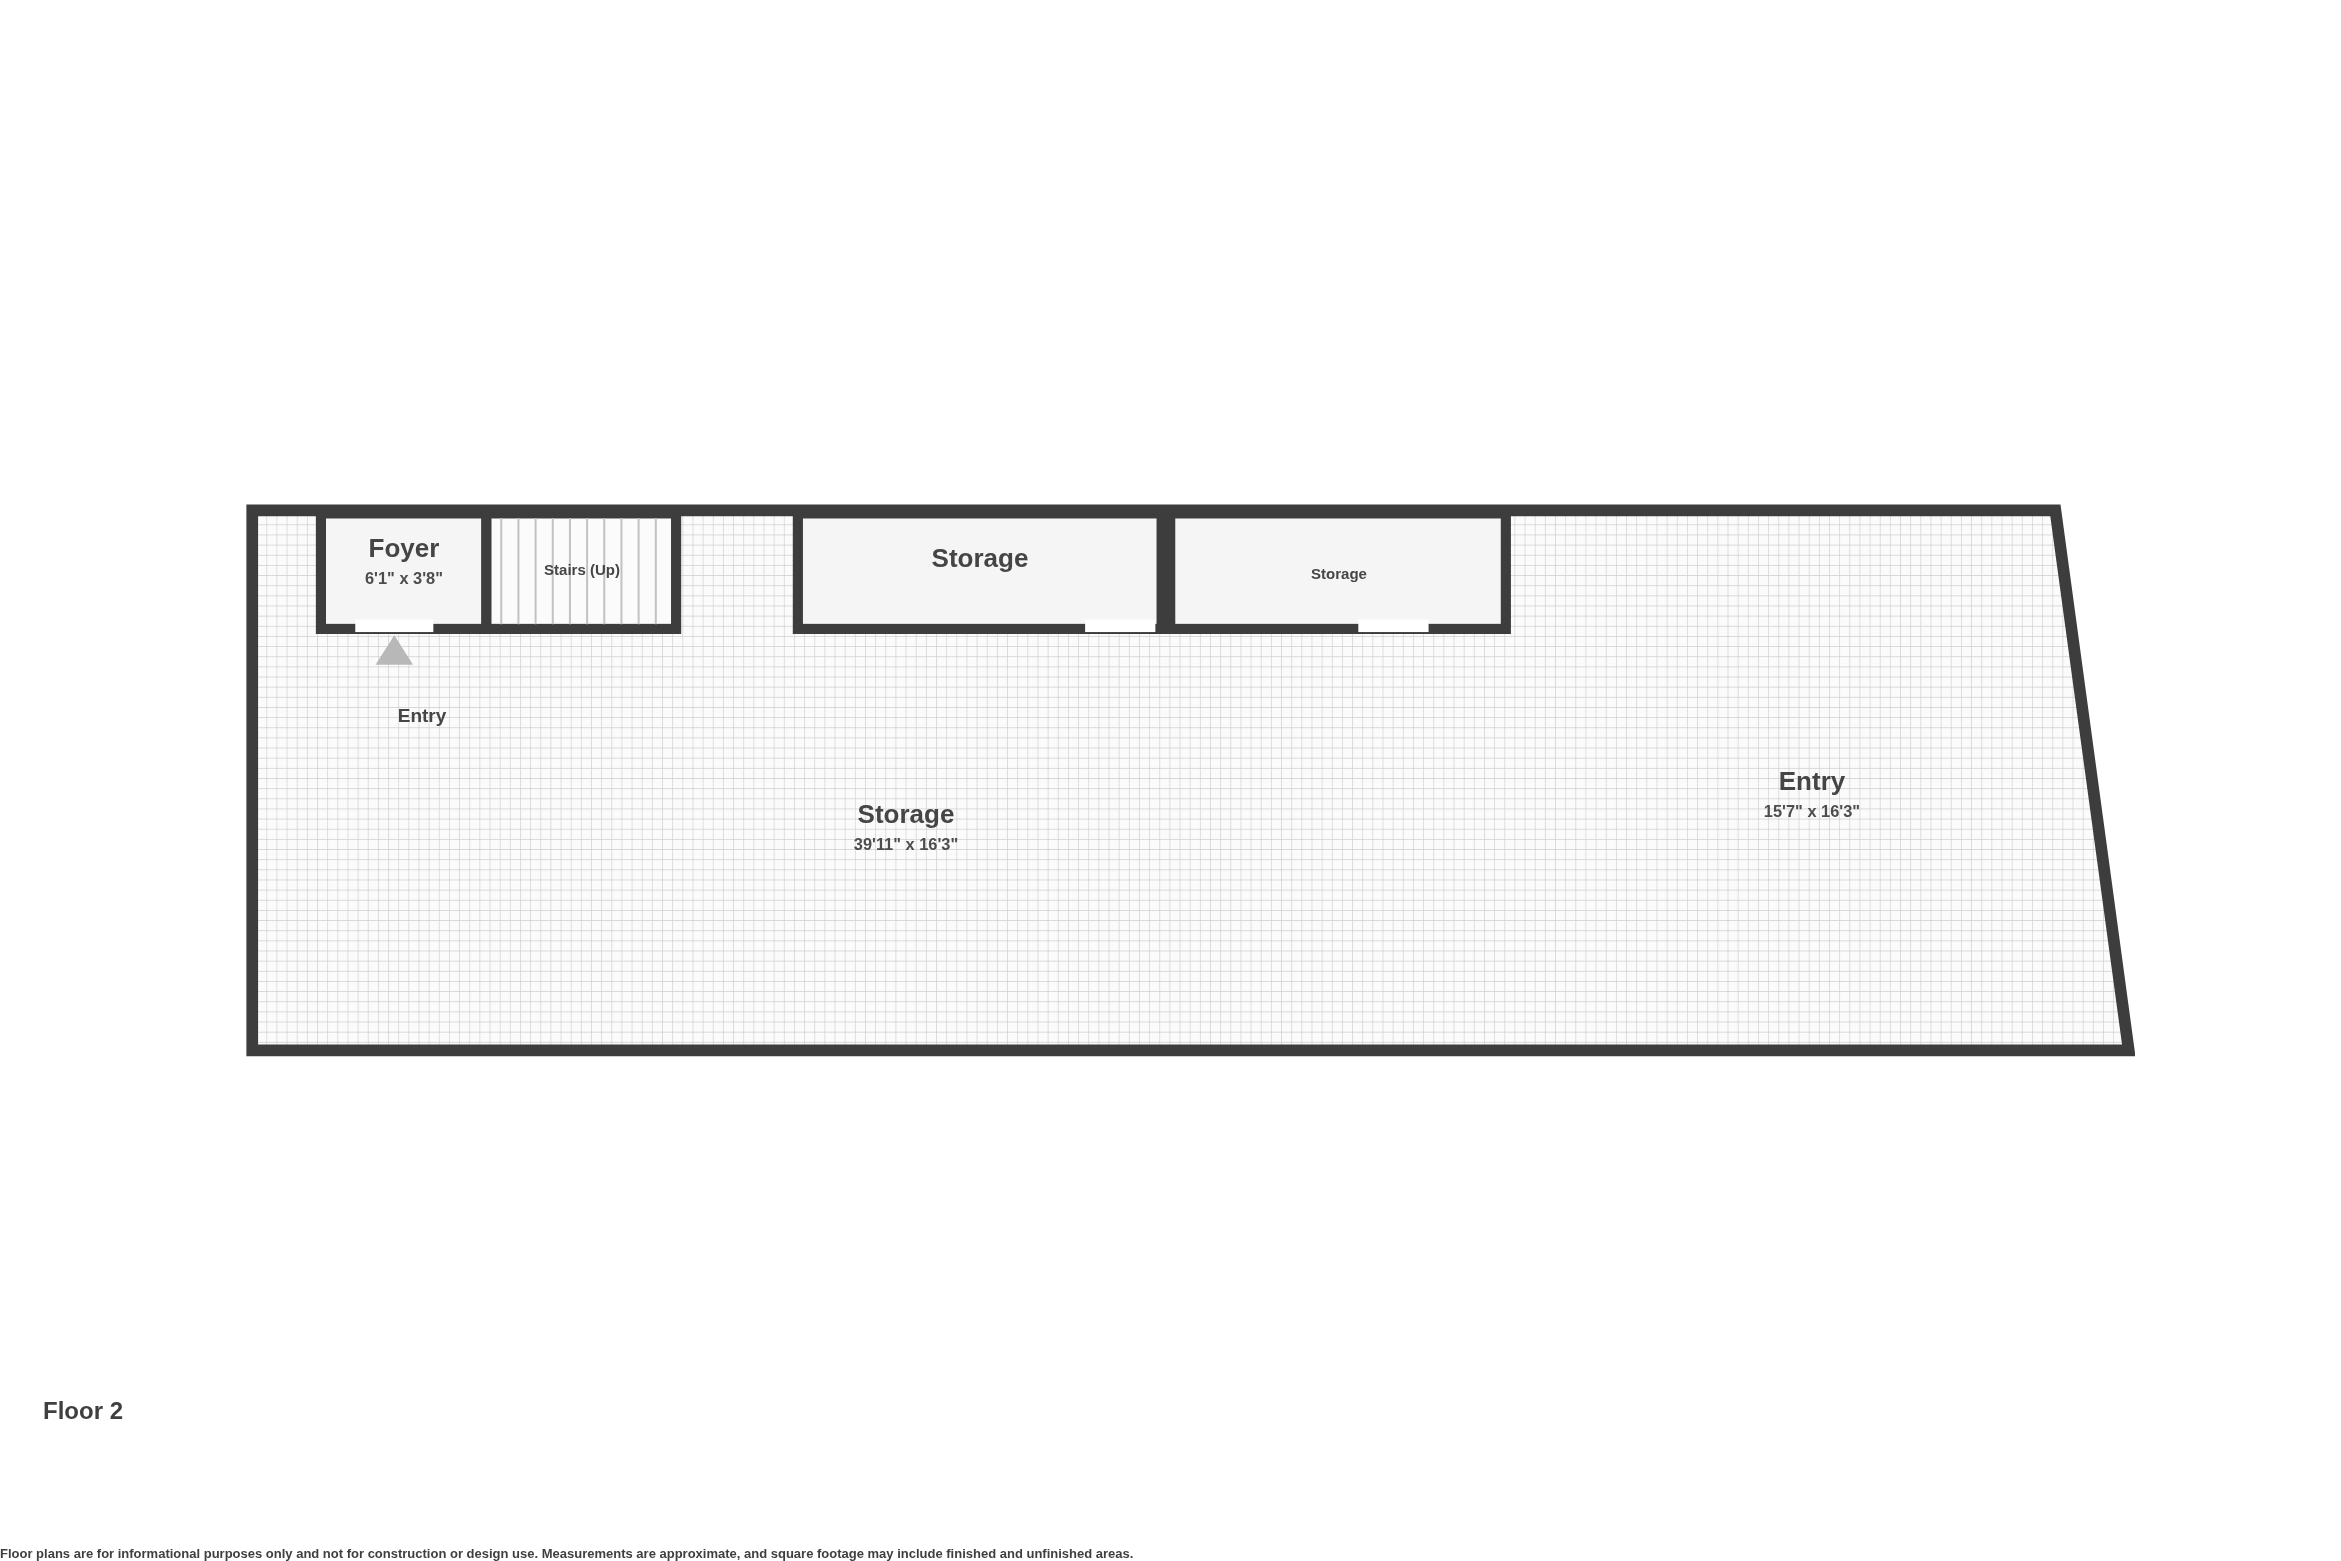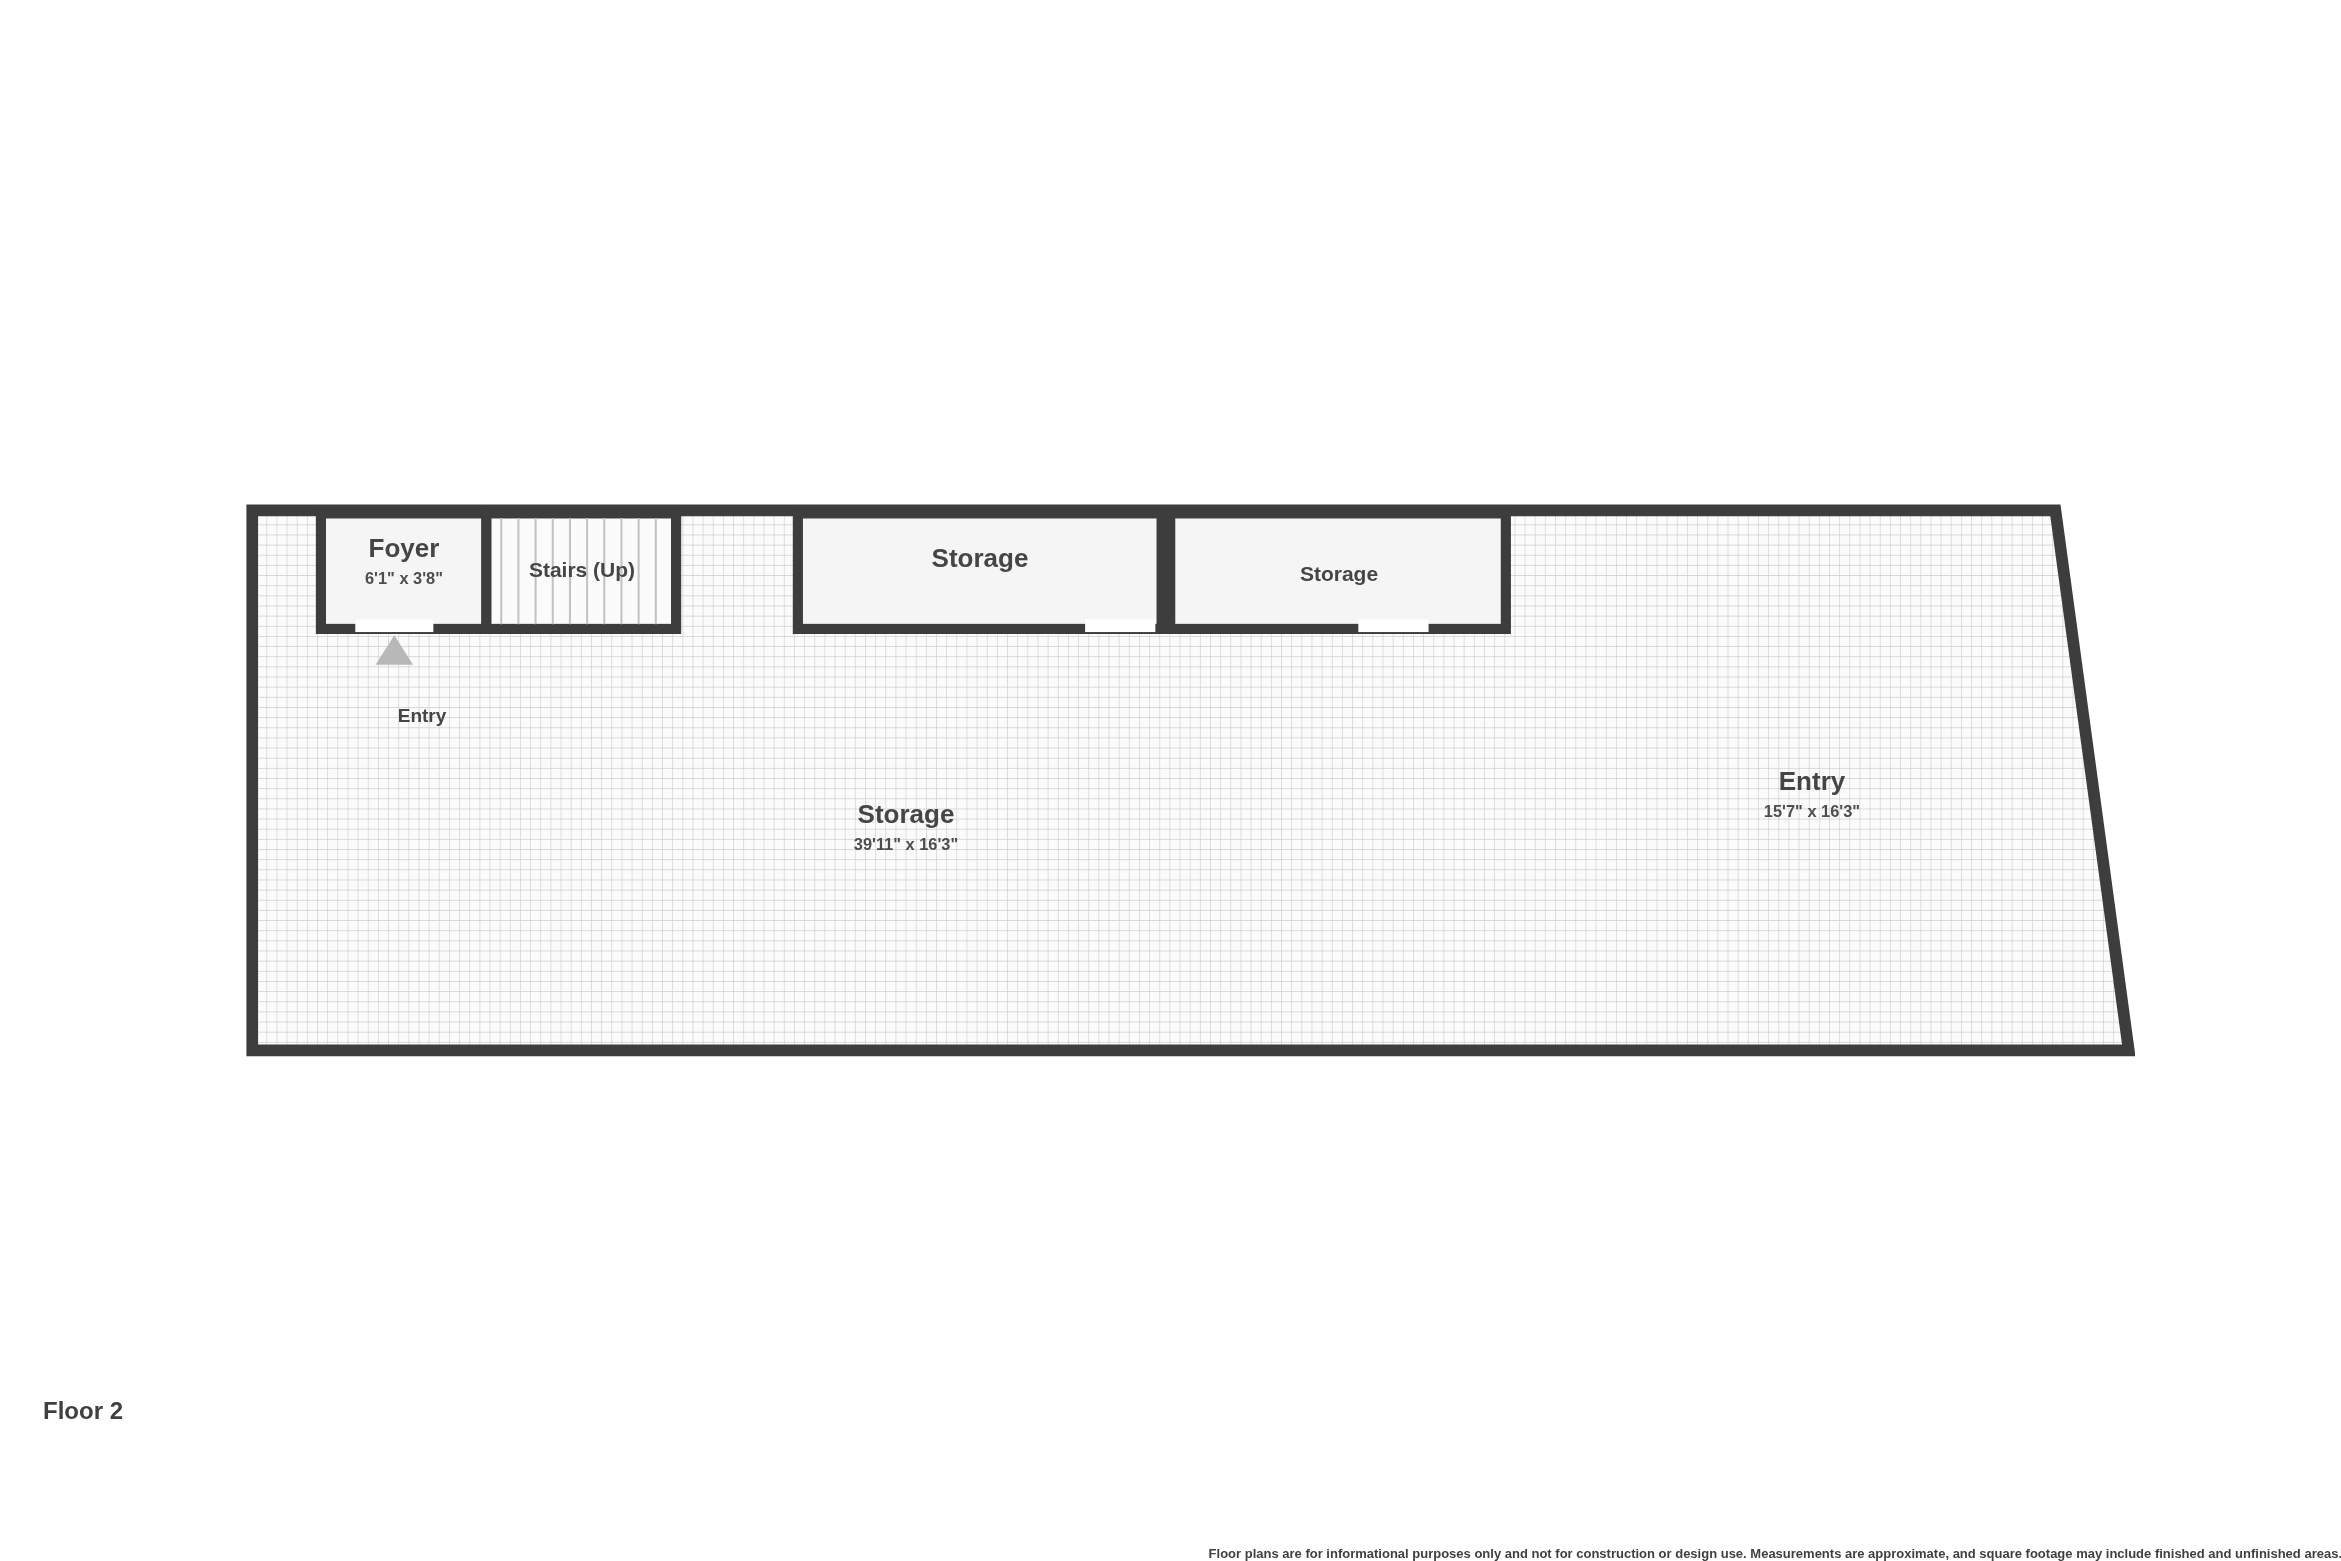--- a/index.html
+++ b/index.html
@@ -54,21 +54,21 @@
     display: block;
   }
   .room-label .dims {
     font-size: 16.4px;
     font-weight: bold;
     color: #4d4d4d;
     display: block;
     margin-top: 3.9px;
   }
   .room-label.single .name {
-    font-size: 21px;
+    font-size: 15px;
   }
 
   
   .entry-label {
     position: absolute;
     transform: translate(-50%, -50%);
     font-size: 19px;
     font-weight: bold;
     color: #454545;
     white-space: nowrap;
@@ -81,21 +81,21 @@
     top: 1397px;
     font-size: 24px;
     font-weight: bold;
     color: #3f3f3f;
   }
   .disclaimer {
     position: absolute;
     left: 0;
     top: 1546px;
     width: 2342px;
-    text-align: right;
+    text-align: left;
     font-size: 13px;
     font-weight: bold;
     color: #3f3f3f;
   }
 </style>
 </head>
 <body>
 
 <div id="plan-stage">
 

